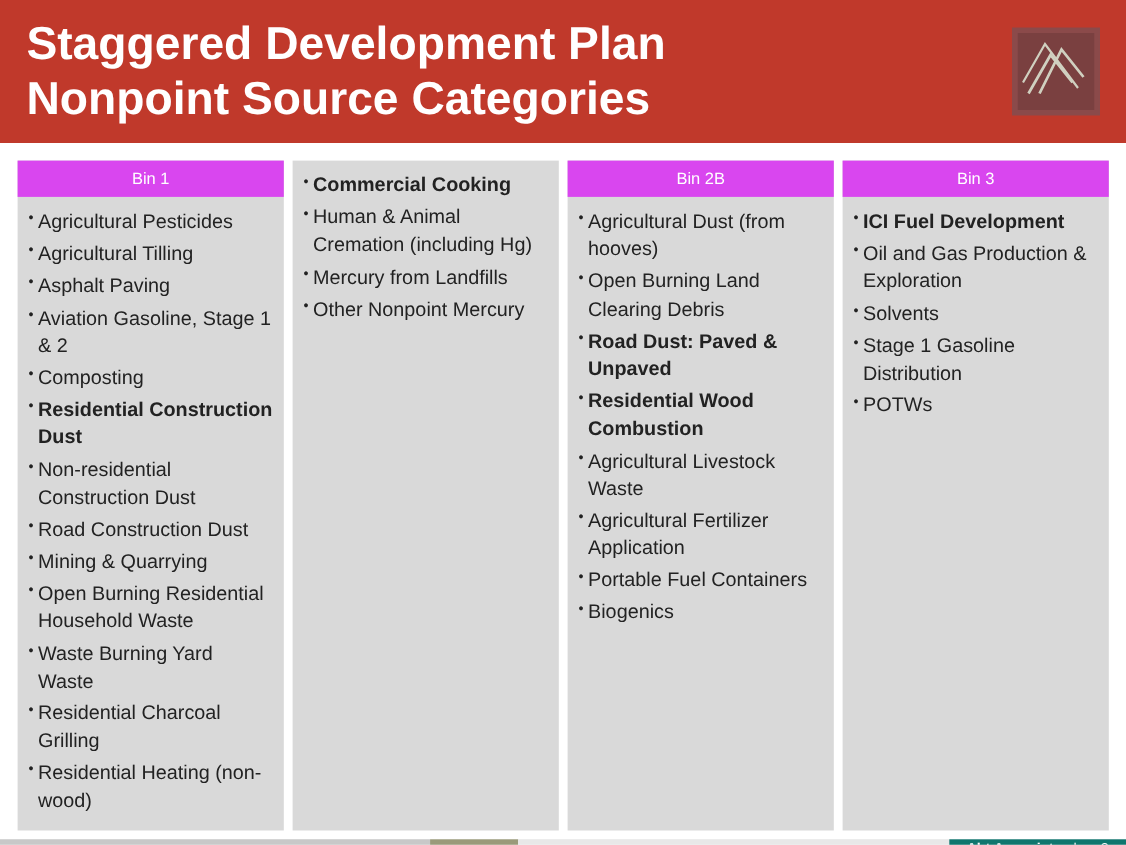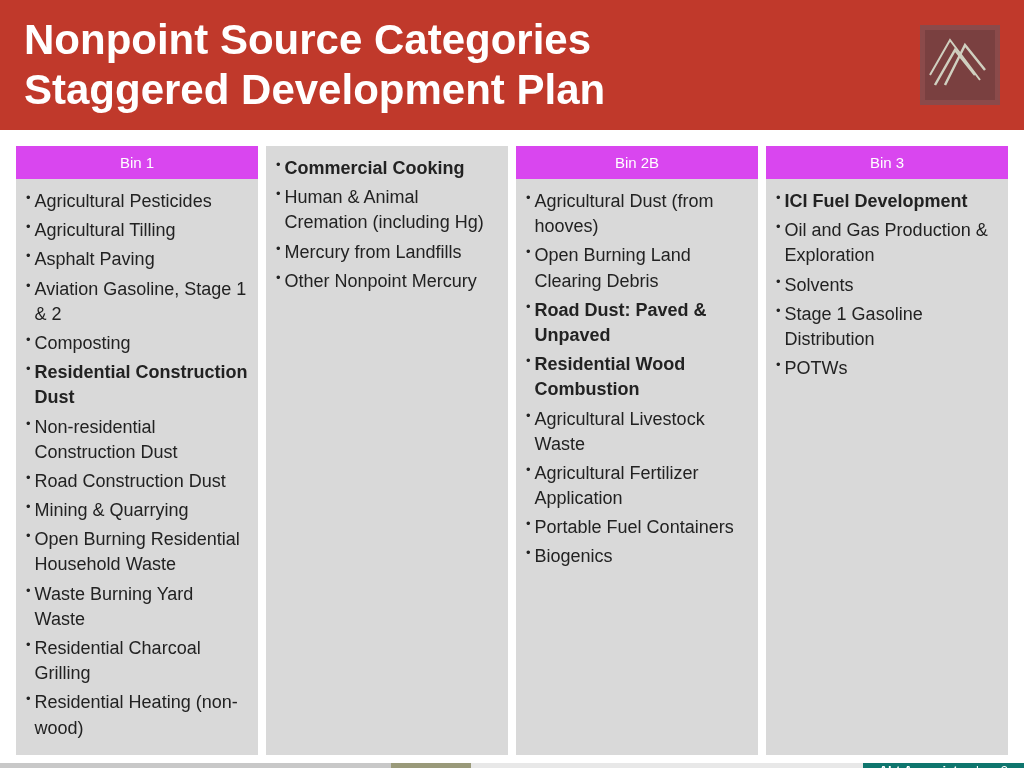--- a/index.html
+++ b/index.html
@@ -174,22 +174,22 @@
     }
 
   </style>
 </head>
 <body>
 
 <div class="slide">
 
   <div class="header">
     <div class="header-title">
+      <div>Staggered Development Plan</div>
       <div>Nonpoint Source Categories</div>
-      <div>Staggered Development Plan</div>
     </div>
     <div class="header-logo">
       <svg class="logo-svg" viewBox="0 0 70 70">
         <rect width="70" height="70" fill="#7a4040"></rect>
         <polyline points="10,55 30,20 50,45" fill="none" stroke="#d0d0c0" stroke-width="2.5"></polyline>
         <polyline points="20,55 40,15 60,40" fill="none" stroke="#d0d0c0" stroke-width="2.5"></polyline>
         <polyline points="5,45 25,10 55,50" fill="none" stroke="#d0d0c0" stroke-width="2"></polyline>
       </svg>
     </div>
   </div>

